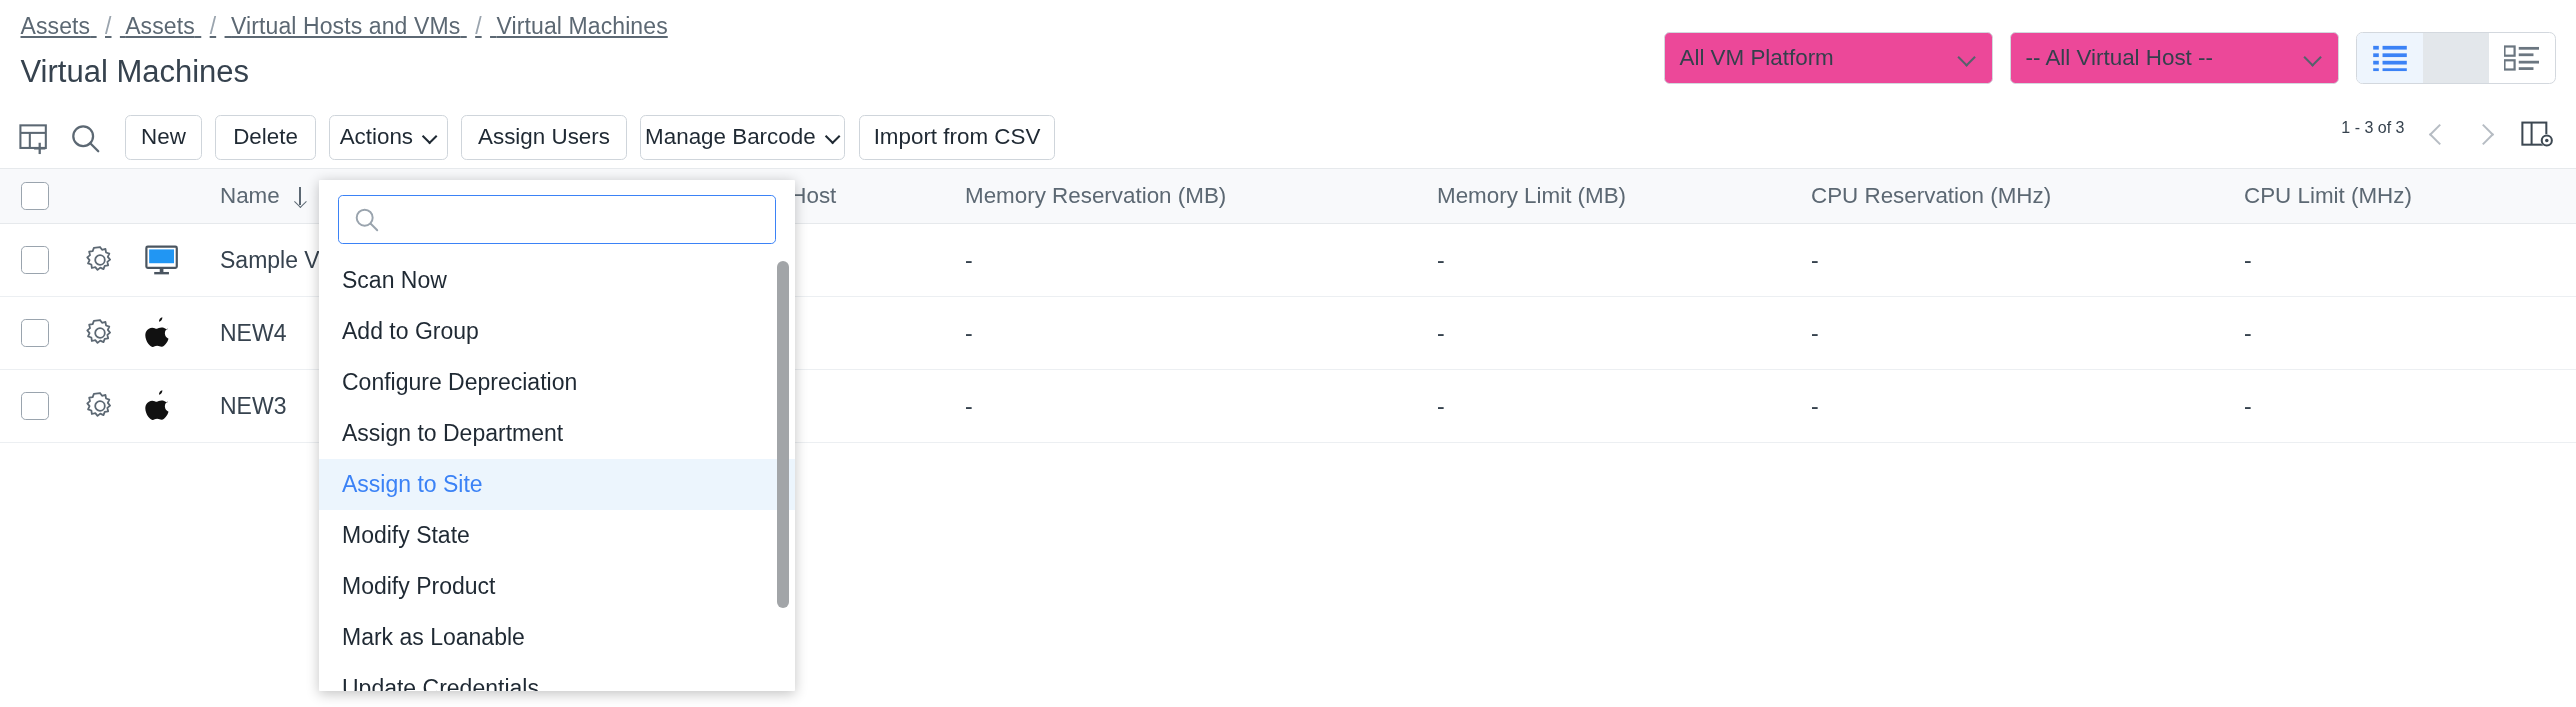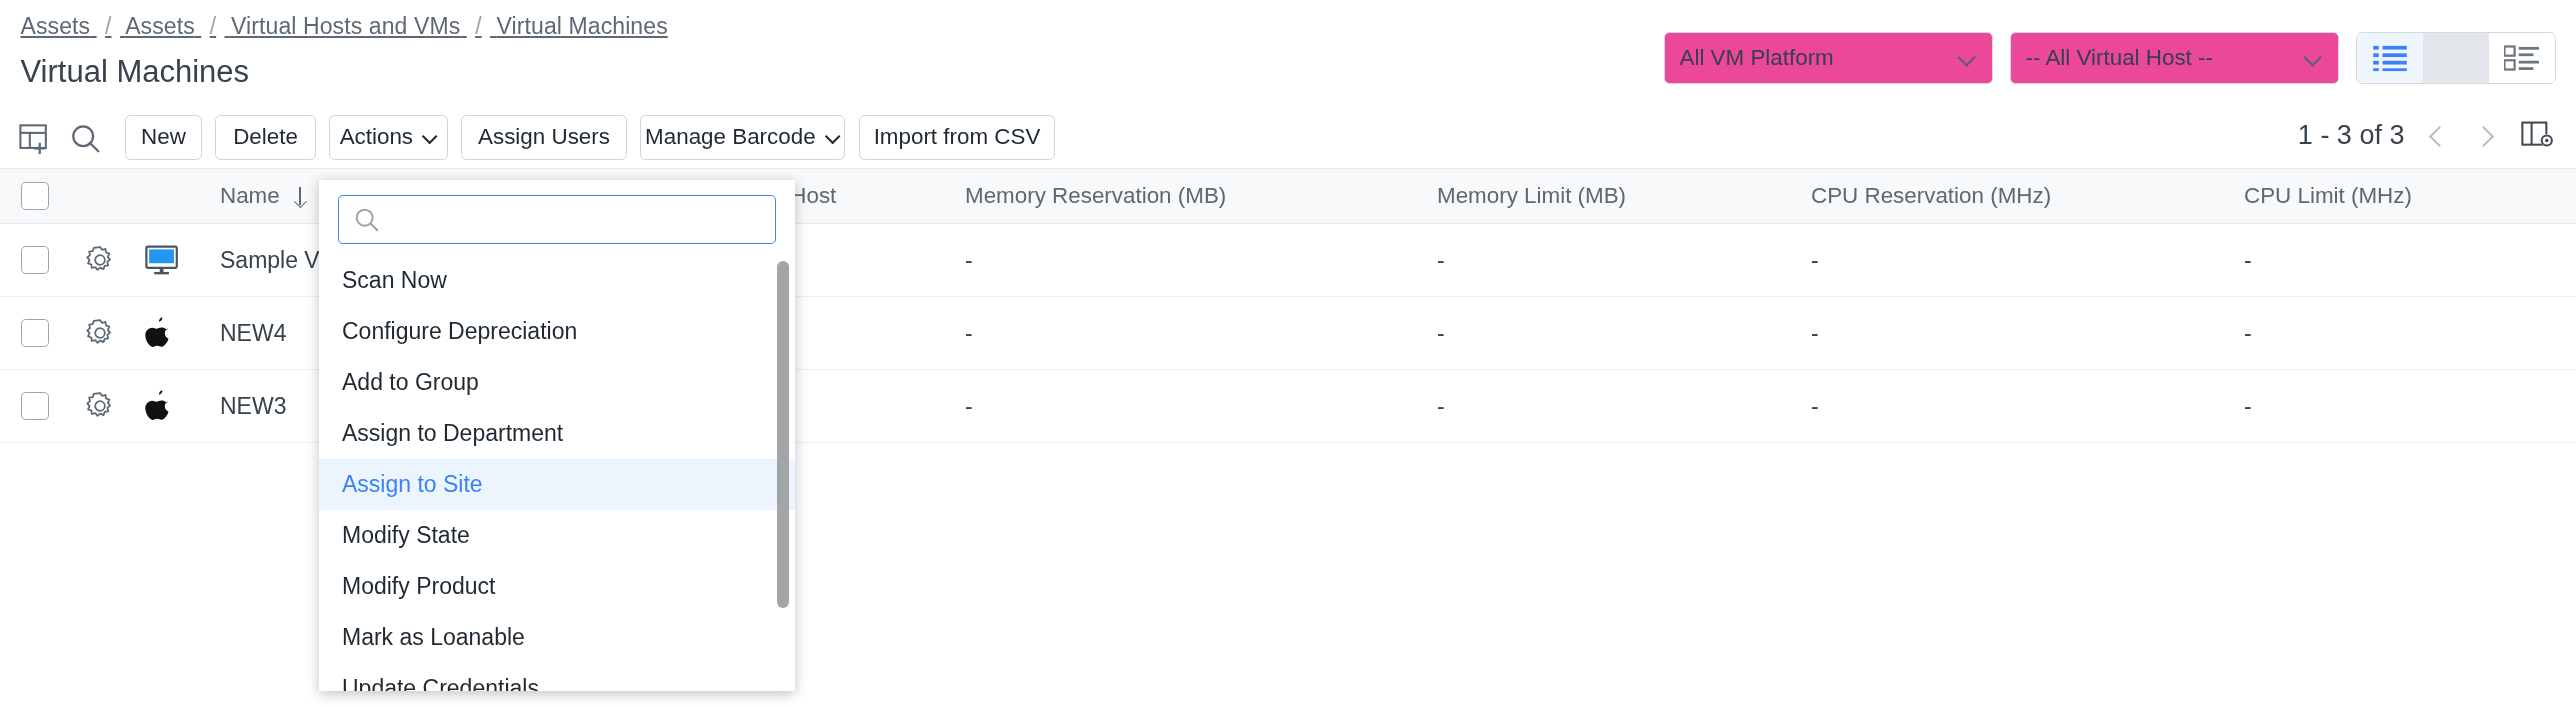--- a/index.html
+++ b/index.html
@@ -138,23 +138,23 @@
     width: 9.3px; height: 9.3px;
     border-right: 2.1px solid #1f2933;
     border-bottom: 2.1px solid #1f2933;
     transform: rotate(45deg);
   }
 
   .pager {
     position: absolute;
     right: 20.5px; top: 9.3px;
     display: flex;
-    align-items: flex-end;
+    align-items: flex-start;
     gap: 18.7px;
-    font-size: 27px;
+    font-size: 16px;
     color: #36424e;
     margin-left: 7px;
   }
   .pg-arrow {
     width: 30px; height: 30px;
     position: relative;
     cursor: pointer;
   }
   .pg-arrow::before {
     content: "";
@@ -549,22 +549,22 @@
           <circle cx="11.5" cy="11.5" r="8.6" fill="none" stroke="#9aa4ae" stroke-width="2.1"></circle>
           <line x1="17.8" y1="17.8" x2="25" y2="25" stroke="#9aa4ae" stroke-width="2.1" stroke-linecap="round"></line>
         </svg>
       </span>
       <input type="text" value="" placeholder="" style="">
     </div>
   </div>
 
   <div class="dd-list">
     <div class="dd-item">Scan Now</div>
+    <div class="dd-item">Add to Group</div>
     <div class="dd-item">Configure Depreciation</div>
-    <div class="dd-item">Add to Group</div>
     <div class="dd-item">Assign to Department</div>
     <div class="dd-item highlight">Assign to Site</div>
     <div class="dd-item">Modify State</div>
     <div class="dd-item">Modify Product</div>
     <div class="dd-item">Mark as Loanable</div>
     <div class="dd-item">Update Credentials</div>
     <div class="dd-scrollbar"></div>
   </div>
 </div>
 

